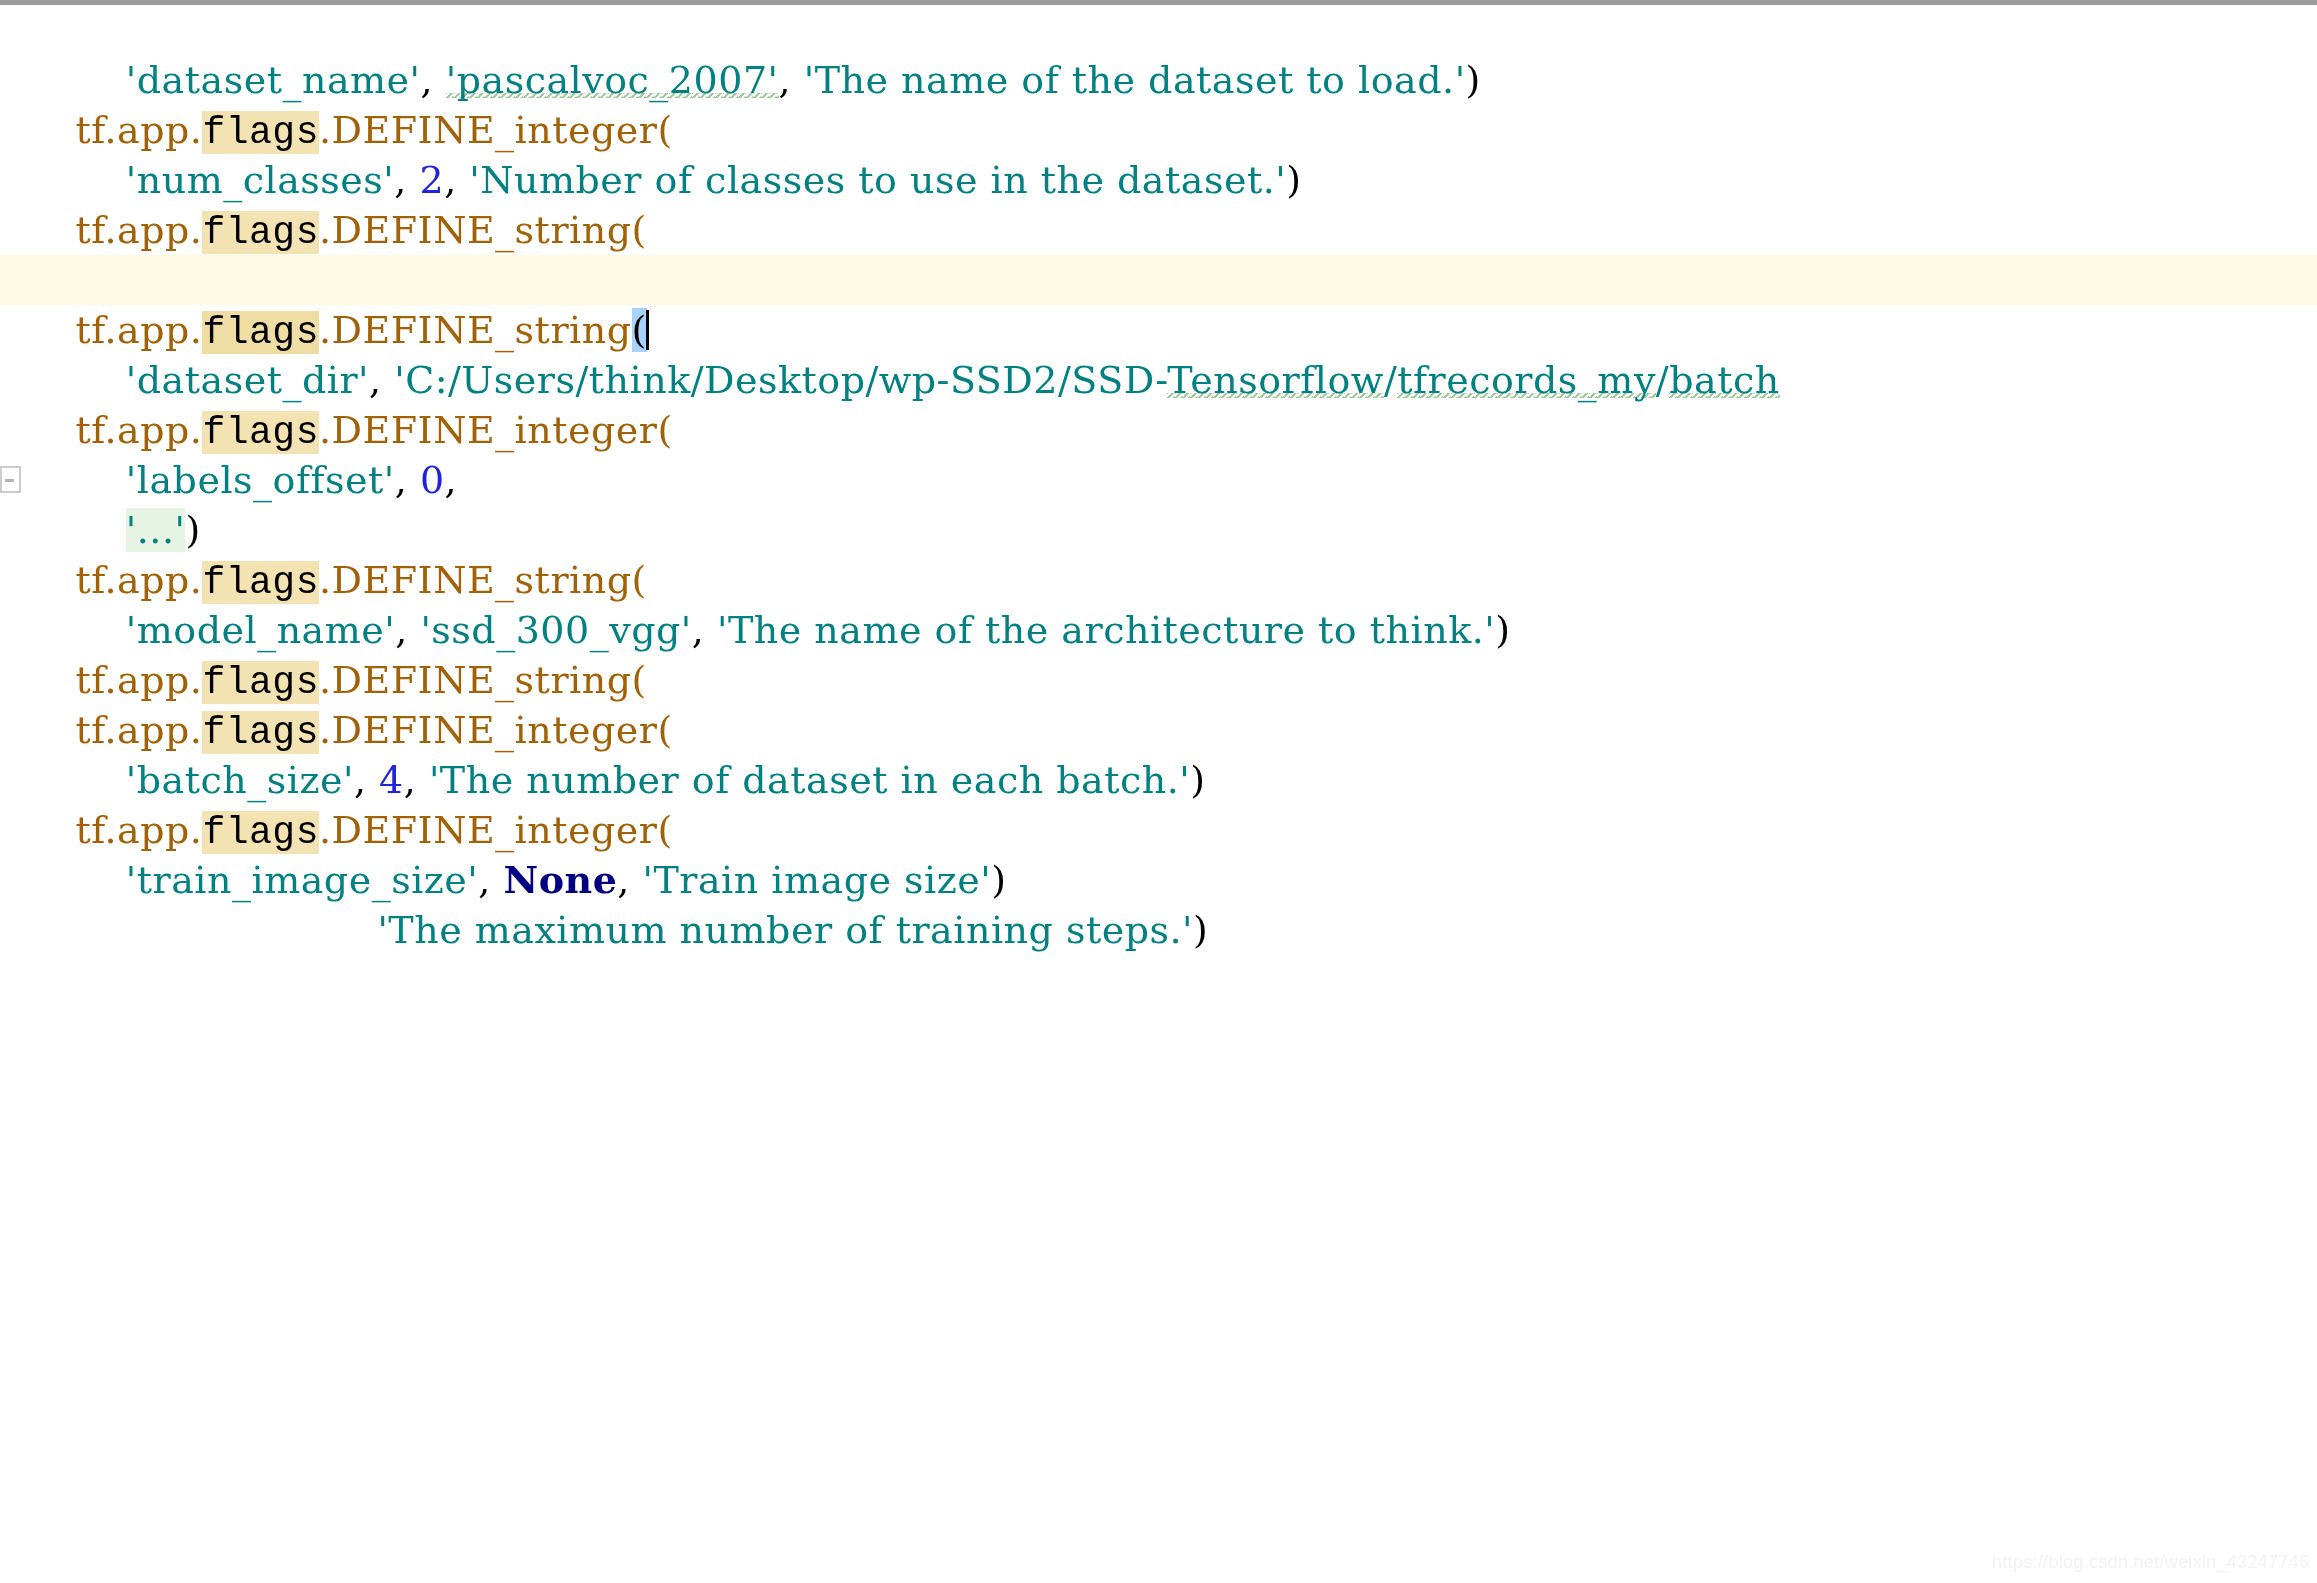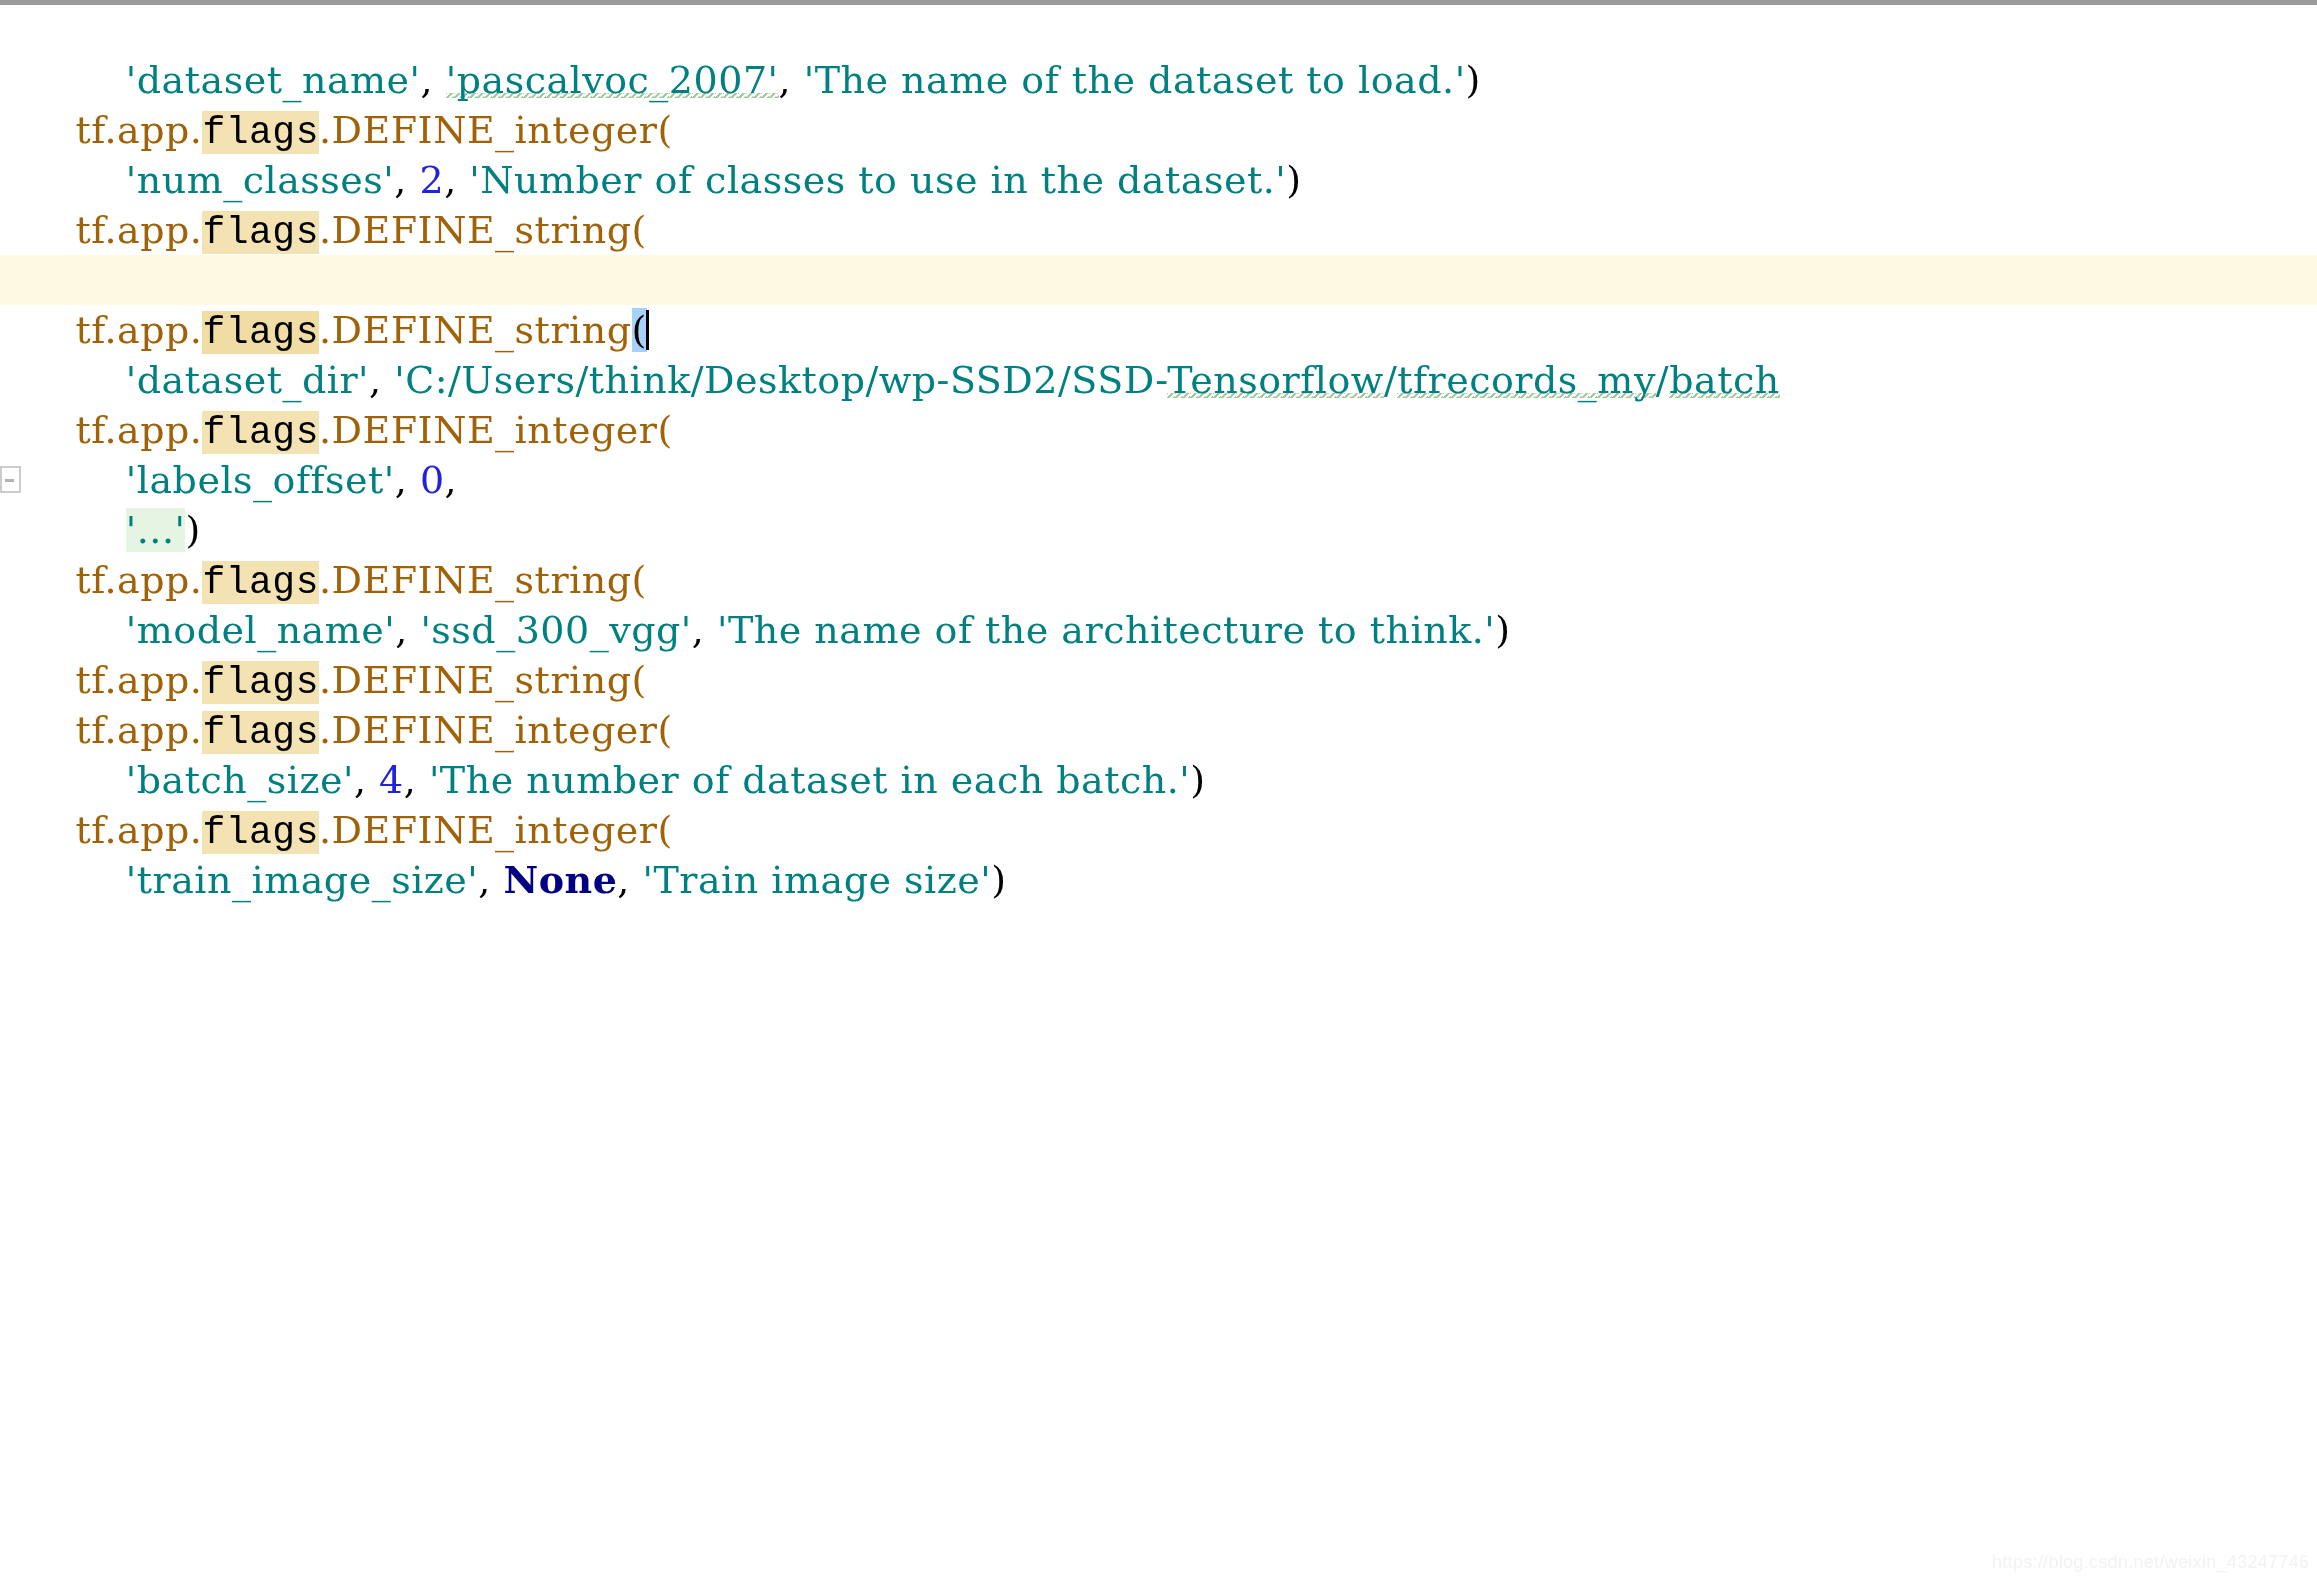--- a/index.html
+++ b/index.html
@@ -207,19 +207,22 @@
 
     <div class="line">
       <span class="txt plain">tf.app.</span><span class="txt hl-use">flags</span><span class="txt plain">.DEFINE_integer(</span>
     </div>
 
     <div class="line">
       <span class="txt plain">    </span><span class="txt str">'train_image_size'</span><span class="txt punct">, </span><span class="txt kw">None</span><span class="txt punct">, </span><span class="txt str">'Train image size'</span><span class="txt punct">)</span>
     </div>
 
 
+    <div class="line">
+      <span class="txt plain">                        </span><span class="txt str">'The maximum number of training steps.'</span><span class="txt punct">)</span>
+    </div>
 
   </div>
 
   <div class="watermark">https://blog.csdn.net/weixin_43247746</div>
 
 </div>
 
 
 </body></html>

